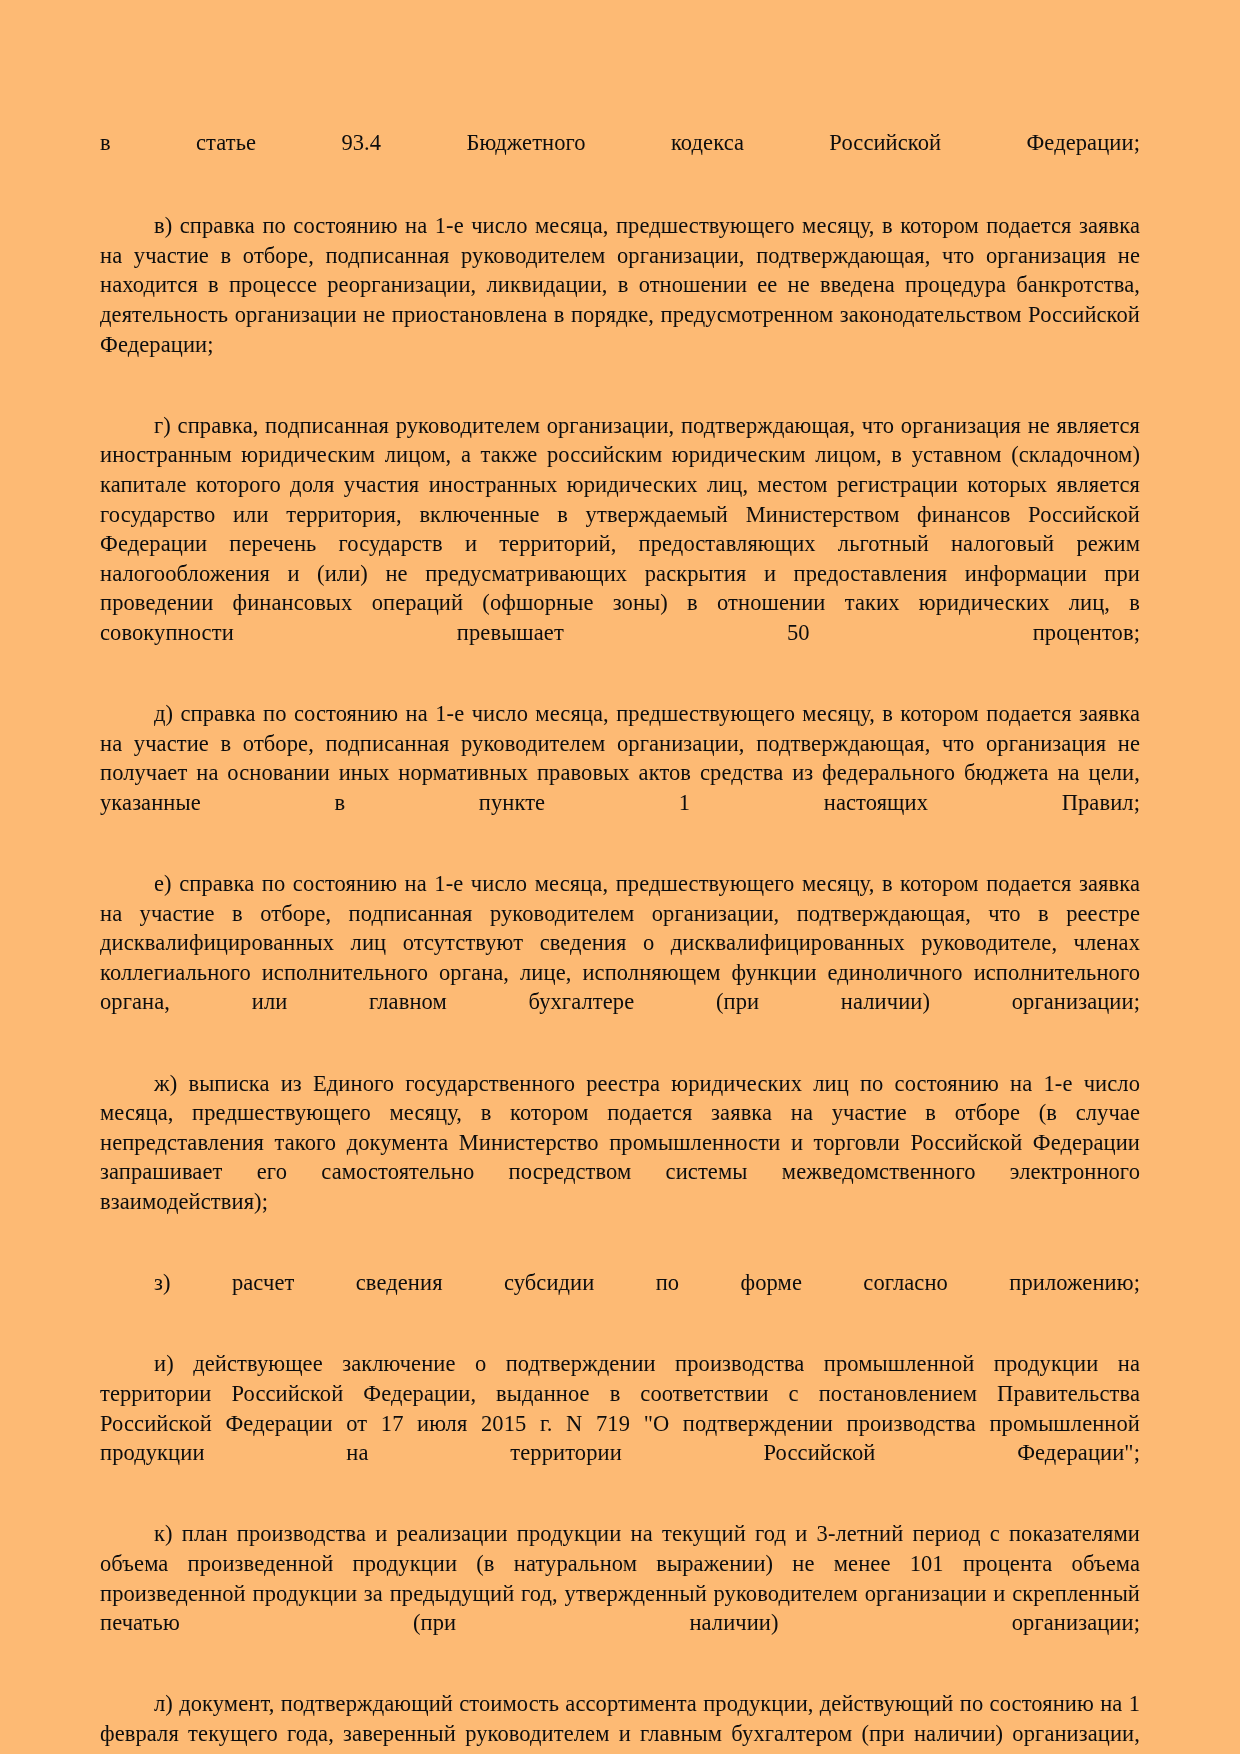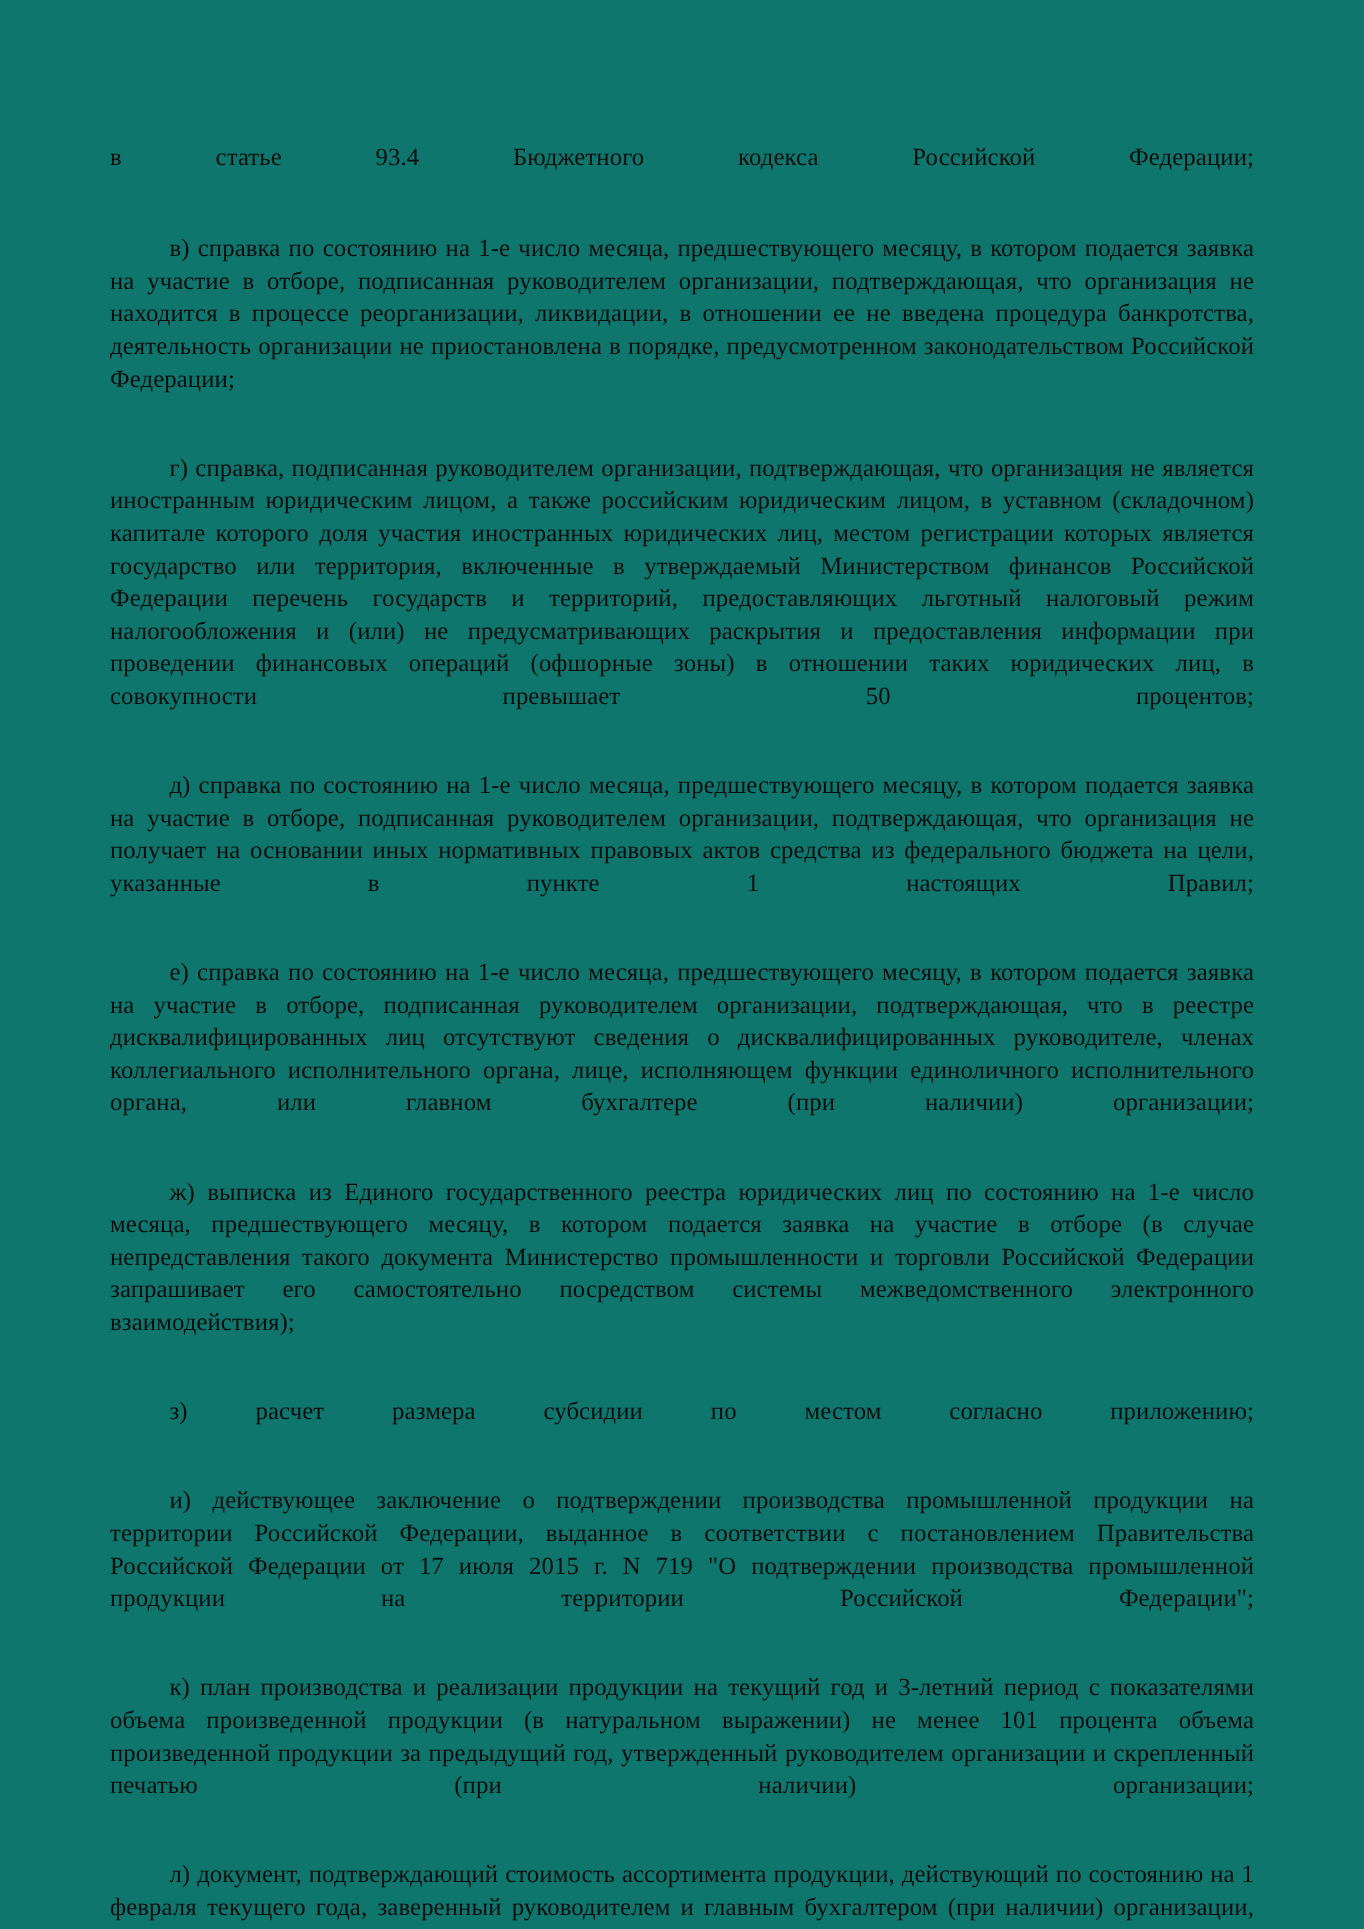--- a/index.html
+++ b/index.html
@@ -12,21 +12,21 @@
     width: 1240px;
     height: 1754px;
     overflow: hidden;
     font-family: "Liberation Serif", "DejaVu Serif", serif;
     color: #0d0d0d;
   }
   .page {
     position: relative;
     width: 1240px;
     height: 1754px;
-    background: #0f766e;
+    background: #fdba74;
     box-sizing: border-box;
   }
   .doc-body {
     position: absolute;
     left: 100px;
     top: 128px;
     width: 1040px;
   }
   p.para {
     margin: 0 0 22px 0;
@@ -66,21 +66,21 @@
     <p class="para indent">в) справка по состоянию на 1-е число месяца, предшествующего месяцу, в котором подается заявка на участие в отборе, подписанная руководителем организации, подтверждающая, что организация не находится в процессе реорганизации, ликвидации, в отношении ее не введена процедура банкротства, деятельность организации не приостановлена в порядке, предусмотренном законодательством Российской Федерации;</p>
 
     <p class="para indent">г) справка, подписанная руководителем организации, подтверждающая, что организация не является иностранным юридическим лицом, а также российским юридическим лицом, в уставном (складочном) капитале которого доля участия иностранных юридических лиц, местом регистрации которых является государство или территория, включенные в утверждаемый Министерством финансов Российской Федерации перечень государств и территорий, предоставляющих льготный налоговый режим налогообложения и (или) не предусматривающих раскрытия и предоставления информации при проведении финансовых операций (офшорные зоны) в отношении таких юридических лиц, в совокупности превышает 50 процентов;</p>
 
     <p class="para indent">д) справка по состоянию на 1-е число месяца, предшествующего месяцу, в котором подается заявка на участие в отборе, подписанная руководителем организации, подтверждающая, что организация не получает на основании иных нормативных правовых актов средства из федерального бюджета на цели, указанные в пункте 1 настоящих Правил;</p>
 
     <p class="para indent">е) справка по состоянию на 1-е число месяца, предшествующего месяцу, в котором подается заявка на участие в отборе, подписанная руководителем организации, подтверждающая, что в реестре дисквалифицированных лиц отсутствуют сведения о дисквалифицированных руководителе, членах коллегиального исполнительного органа, лице, исполняющем функции единоличного исполнительного органа, или главном бухгалтере (при наличии) организации;</p>
 
     <p class="para indent">ж) выписка из Единого государственного реестра юридических лиц по состоянию на 1-е число месяца, предшествующего месяцу, в котором подается заявка на участие в отборе (в случае непредставления такого документа Министерство промышленности и торговли Российской Федерации запрашивает его самостоятельно посредством системы межведомственного электронного взаимодействия);</p>
 
-    <p class="para indent">з) расчет размера субсидии по местом согласно приложению;</p>
+    <p class="para indent">з) расчет сведения субсидии по форме согласно приложению;</p>
 
     <p class="para indent">и) действующее заключение о подтверждении производства промышленной продукции на территории Российской Федерации, выданное в соответствии с постановлением Правительства Российской Федерации от 17 июля 2015 г. N 719 "О подтверждении производства промышленной продукции на территории Российской Федерации";</p>
 
     <p class="para indent">к) план производства и реализации продукции на текущий год и 3-летний период с показателями объема произведенной продукции (в натуральном выражении) не менее 101 процента объема произведенной продукции за предыдущий год, утвержденный руководителем организации и скрепленный печатью (при наличии) организации;</p>
 
     <p class="para indent">л) документ, подтверждающий стоимость ассортимента продукции, действующий по состоянию на 1 февраля текущего года, заверенный руководителем и главным бухгалтером (при наличии) организации, скрепленный печатью организации (при наличии);</p>
 
   </div>
 </div>
 

